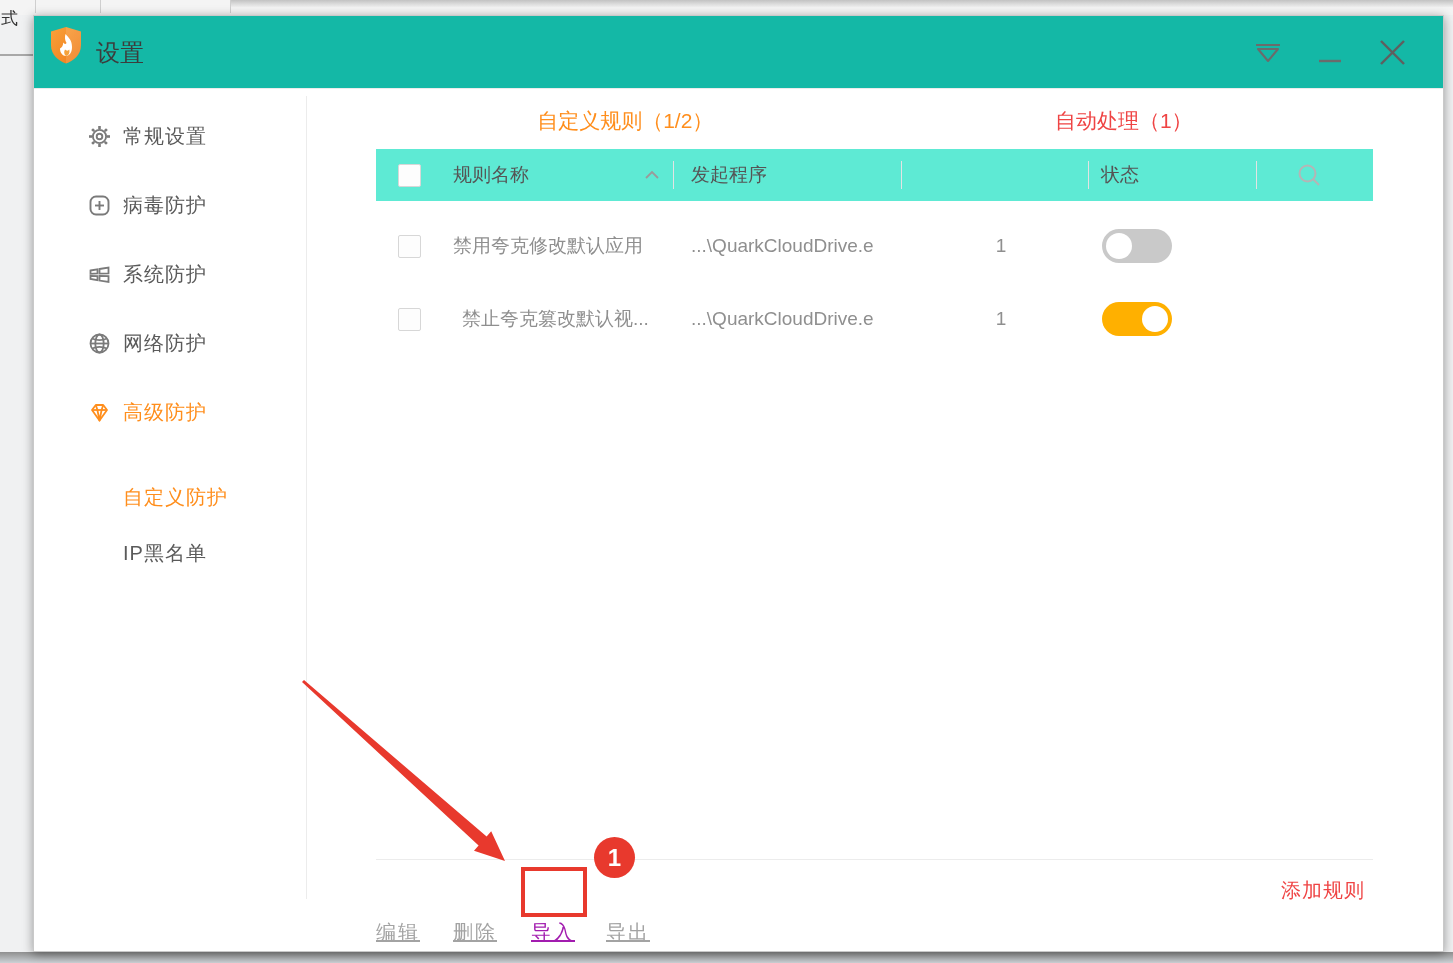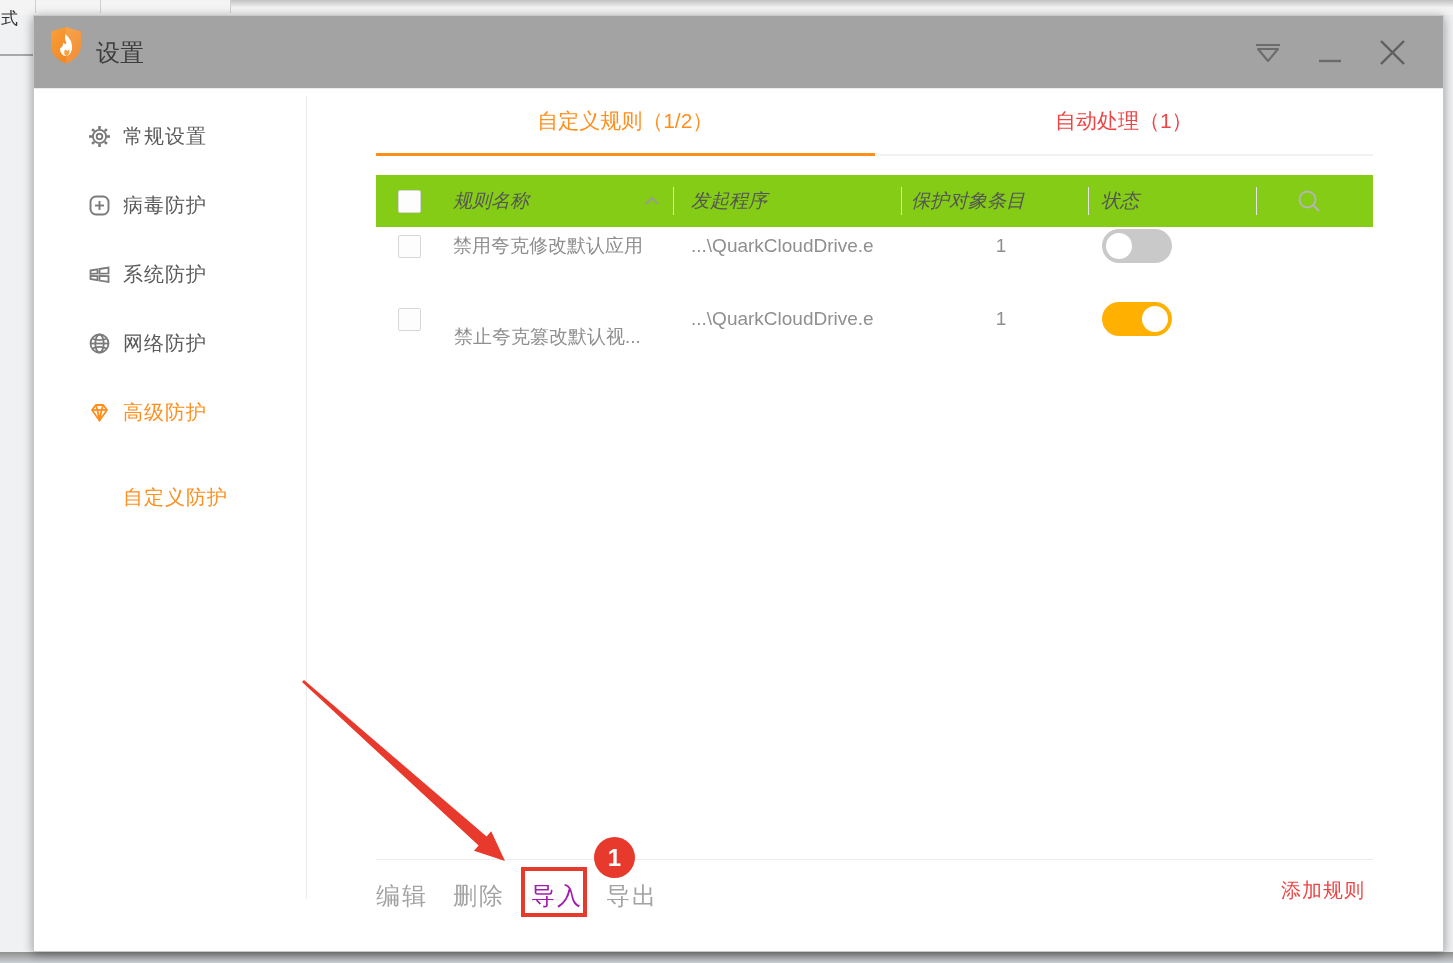--- a/index.html
+++ b/index.html
@@ -19,21 +19,21 @@
   .bg-bottomstrip { position:absolute; left:0; top:952px; width:100%; height:11px;
                     background:linear-gradient(#8f8f8f,#ccd1d5); }
 
   
   .window {
     position:absolute; left:33px; top:15px; width:1411px; height:937px;
     background:#fff; box-shadow:0 2px 10px rgba(0,0,0,.38); border:1px solid #c9c9c9;
   }
   .titlebar {
     position:absolute; left:0; top:0; width:100%; height:73px;
-    background:#a3a3a3; border-bottom:1px solid #ebebeb;
+    background:#14b8a6; border-bottom:1px solid #ebebeb;
   }
   .logo { position:absolute; left:15px; top:10px; width:34px; height:38px; }
   .app-title { position:absolute; left:62px; top:0; height:73px; line-height:73px;
                font-size:24px; color:#3c3c3c; }
   .win-controls { position:absolute; right:32px; top:0; height:73px; display:flex; align-items:center; gap:24px; }
   .win-btn { width:38px; height:40px; display:flex; align-items:center; justify-content:center; cursor:default; }
 
   
   .sidebar { position:absolute; left:0; top:73px; width:272px; bottom:0; padding-top:13px; }
   .side-divider { position:absolute; left:272px; top:80px; width:1px; height:803px; background:#ececec; }
@@ -47,39 +47,39 @@
   .subnav-item.active .nlabel { color:#ff8e1c; }
 
   
   .content { position:absolute; left:342px; top:73px; width:997px; height:864px; }
   .tabs { position:absolute; left:0; top:0; width:100%; height:67px; border-bottom:2px solid #f1f1f1; display:flex; }
   .tab { width:50%; text-align:center; line-height:64px; font-size:21px; color:#ef4444;
          position:relative; cursor:pointer; }
   .tab.active { color:#ff8e1c; }
   .tab.active::after { content:""; position:absolute; left:0; right:0; bottom:-2px; height:3px; background:#ff8e1c; }
 
-  .thead { position:absolute; left:0; top:86px; width:100%; height:52px; background:#84cc16;
-           font-size:19px; color:#555;font-style:italic; }
+  .thead { position:absolute; left:0; top:60px; width:100%; height:52px; background:#5eead4;
+           font-size:19px; color:#555; }
   .thead .cell, .trow .cell { position:absolute; top:0; height:100%; display:flex; align-items:center; }
   .colsep { position:absolute; top:12px; width:1px; height:28px; background:#e3e3e3; }
 
   .checkbox { width:23px; height:23px; background:#fdfdfd; border:1px solid #d7d7d7;
               border-radius:2px; cursor:pointer; }
 
   .trow { position:absolute; left:0; width:100%; height:62px; font-size:19px; color:#8f8f8f; }
   .cell-text { white-space:nowrap; overflow:hidden; }
 
   .toggle { position:relative; width:70px; height:34px; border-radius:17px; background:#c9c9c9; cursor:pointer; }
   .toggle .knob { position:absolute; top:4px; left:4px; width:26px; height:26px; border-radius:50%; background:#fff; }
   .toggle.on { background:#ffb000; }
   .toggle.on .knob { left:auto; right:4px; }
 
   .footer-line { position:absolute; left:0; top:770px; width:100%; height:1px; background:#ececec; }
-  .footer-action { position:absolute; top:785px; height:44px; line-height:44px; font-size:24px;
-                   color:#a3a3a3; letter-spacing:2px; cursor:pointer; }
+  .footer-action { position:absolute; top:821px; height:44px; line-height:44px; font-size:20px;
+                   color:#a3a3a3; letter-spacing:2px; cursor:pointer;text-decoration:underline; }
   .footer-action.accent { color:#a21caf; }
   .add-rule { position:absolute; right:8px; top:779px; height:44px; line-height:44px;
               font-size:20px; color:#ef4444; letter-spacing:1px; cursor:pointer; }
 
   
   .anno-arrow { position:absolute; left:290px; top:670px; width:230px; height:210px; pointer-events:none; }
   .anno-box { position:absolute; left:521px; top:867px; width:66px; height:50px;
               border:4px solid #e8392d; pointer-events:none; }
   .anno-badge { position:absolute; left:594px; top:837px; width:41px; height:41px; border-radius:50%;
                 background:#e8392d; color:#fff; font-size:24px; font-weight:bold;
@@ -200,20 +200,23 @@
           <path d="M4 9 H19"></path>
           <path d="M7.8 4 L9.4 9 L11.5 19.5 L13.6 9 L15.2 4"></path>
         </svg>
       </span>
       <span class="nlabel">高级防护</span>
     </div>
     <div class="subnav">
       <div class="subnav-item active">
         <span class="nlabel">自定义防护</span>
       </div>
+      <div class="subnav-item">
+        <span class="nlabel">IP黑名单</span>
+      </div>
     </div>
   </div>
 
   <div class="content">
 
     <div class="tabs">
       <div class="tab active">自定义规则（1/2）</div>
       <div class="tab">自动处理（1）</div>
     </div>
 
@@ -227,23 +230,20 @@
       <div class="cell" style="left:268px;">
         <svg width="16" height="10" viewBox="0 0 16 10">
             <polyline points="2,8 8,2 14,8" fill="none" stroke="#9a9a9a" stroke-width="1.8"></polyline>
           </svg>
       </div>
       <div class="colsep" style="left:297px;"></div>
       <div class="cell" style="left:315px;">
           <span>发起程序</span>
         </div>
       <div class="colsep" style="left:525px;"></div>
-      <div class="cell" style="left:535px;">
-          <span>保护对象条目</span>
-        </div>
       <div class="colsep" style="left:712px;"></div>
       <div class="cell" style="left:725px;">
           <span>状态</span>
         </div>
       <div class="colsep" style="left:880px;"></div>
       <div class="cell" style="left:920px;">
         <svg width="26" height="26" viewBox="0 0 26 26" fill="none" stroke="#b5b5b5" stroke-width="2">
           <circle cx="11.5" cy="11.5" r="8"></circle>
           <line x1="17.5" y1="17.5" x2="23" y2="23"></line>
         </svg>
@@ -267,21 +267,21 @@
         <div class="toggle">
             <div class="knob"></div>
           </div>
       </div>
     </div>
 
     <div class="trow" style="top:199px;">
       <div class="cell" style="left:22px;">
           <span class="checkbox"></span>
         </div>
-      <div class="cell" style="left:78px;width:215px;align-items:flex-end;">
+      <div class="cell" style="left:86px;width:215px;">
           <span class="cell-text">禁止夸克篡改默认视...</span>
         </div>
       <div class="cell" style="left:315px;width:212px;">
           <span class="cell-text">...\QuarkCloudDrive.e</span>
         </div>
       <div class="cell" style="left:600px;width:50px;justify-content:center;">
           <span>1</span>
         </div>
       <div class="cell" style="left:726px;">
         <div class="toggle on">

